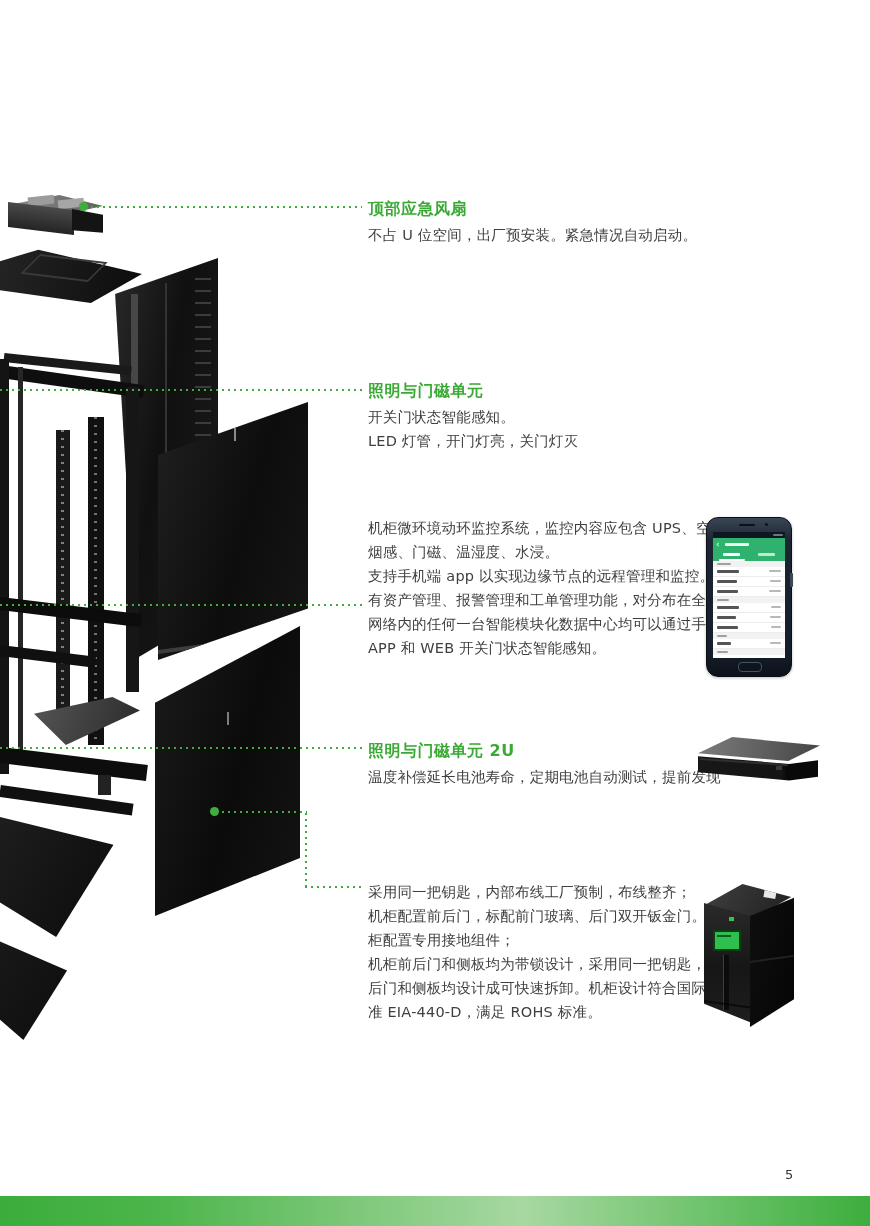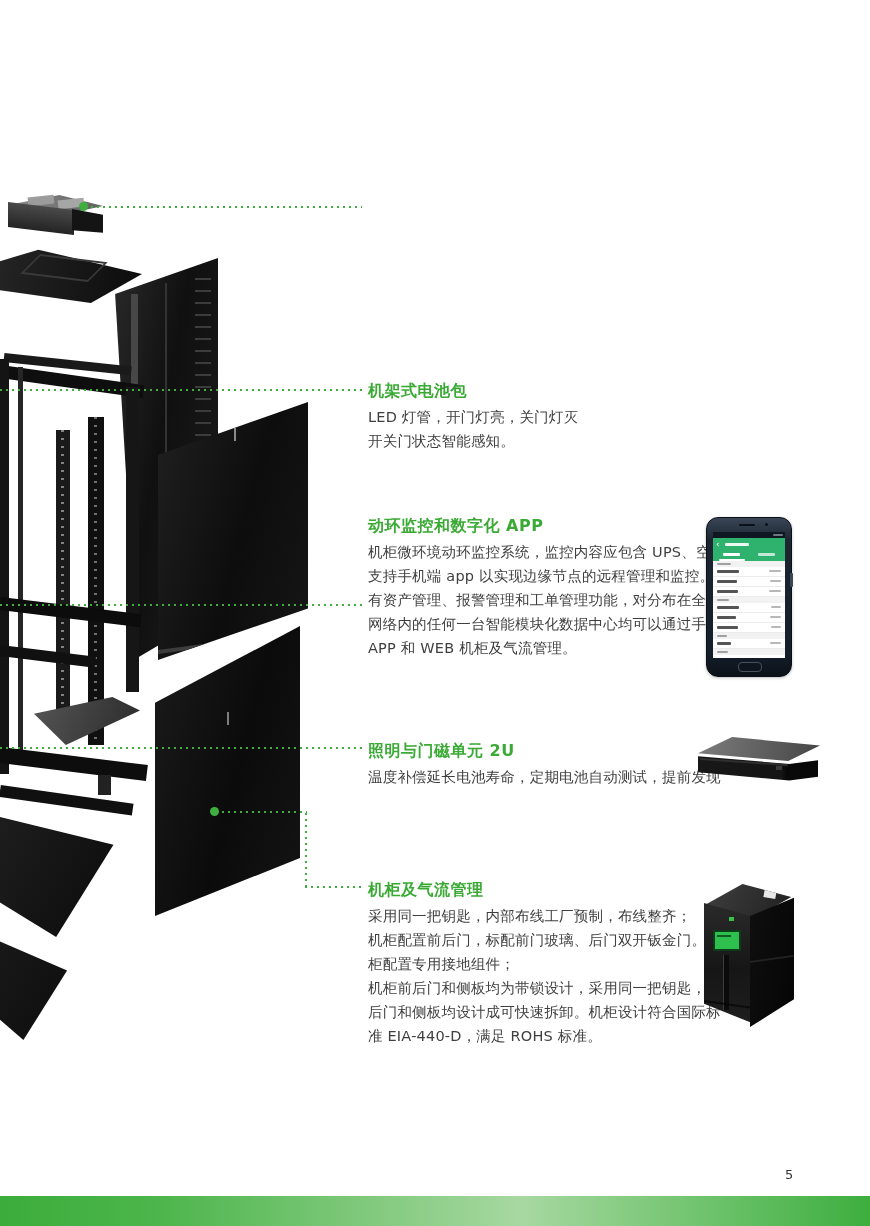--- a/index.html
+++ b/index.html
@@ -112,43 +112,46 @@
     <div class="dotline" style="left:91px;top:206px;width:271px;"></div>
     <div class="dotline" style="left:0;top:389px;width:362px;"></div>
     <div class="dotline" style="left:0;top:604px;width:362px;"></div>
     <div class="dotline" style="left:0;top:747px;width:362px;"></div>
     <div class="gdot" style="left:210px;top:807px;"></div>
     <div class="dotline" style="left:222px;top:811px;width:85px;"></div>
     <div class="dotline-v" style="left:305px;top:813px;height:74px;"></div>
     <div class="dotline" style="left:305px;top:886px;width:57px;"></div>
   </div>
 
+  <div class="feature" style="top:199px;">
+    <h3>顶部应急风扇</h3>
+    <p>不占 U 位空间，出厂预安装。紧急情况自动启动。</p>
+  </div>
 
   <div class="feature" style="top:381px;">
-    <h3>机架式电池包</h3>
+    <h3>照明与门磁单元</h3>
+    <p>开关门状态智能感知。</p>
     <p>LED 灯管，开门灯亮，关门灯灭</p>
-    <p>开关门状态智能感知。</p>
   </div>
 
   <div class="feature" style="top:516px;">
-    <h3>动环监控和数字化 APP</h3>
     <p>机柜微环境动环监控系统，监控内容应包含 UPS、空调、</p>
+    <p>烟感、门磁、温湿度、水浸。</p>
     <p>支持手机端 app 以实现边缘节点的远程管理和监控。 具</p>
     <p>有资产管理、报警管理和工单管理功能，对分布在全国</p>
     <p>网络内的任何一台智能模块化数据中心均可以通过手机</p>
-    <p>APP 和 WEB 机柜及气流管理。</p>
+    <p>APP 和 WEB 开关门状态智能感知。</p>
   </div>
 
   <div class="feature" style="top:741px;">
     <h3>照明与门磁单元 2U</h3>
     <p>温度补偿延长电池寿命，定期电池自动测试，提前发现</p>
   </div>
 
   <div class="feature" style="top:880px;">
-    <h3>机柜及气流管理</h3>
     <p>采用同一把钥匙，内部布线工厂预制，布线整齐；</p>
     <p>机柜配置前后门，标配前门玻璃、后门双开钣金门。机</p>
     <p>柜配置专用接地组件；</p>
     <p>机柜前后门和侧板均为带锁设计，采用同一把钥匙，前</p>
     <p>后门和侧板均设计成可快速拆卸。机柜设计符合国际标</p>
     <p>准 EIA-440-D，满足 ROHS 标准。</p>
   </div>
 
   <div id="phone">
     <div class="bar" style="left:32px;top:6px;width:16px;height:2px;background:#0a111a;"></div>

